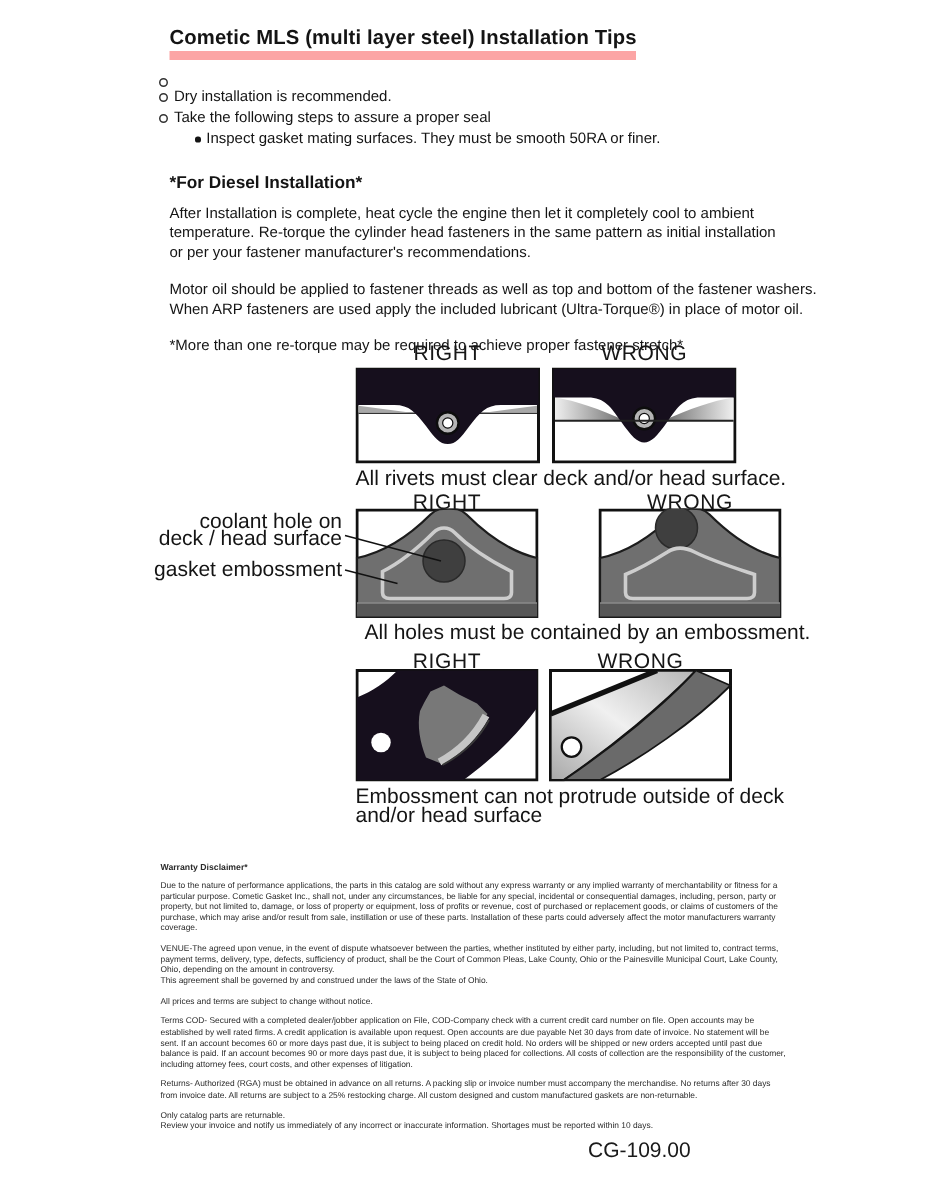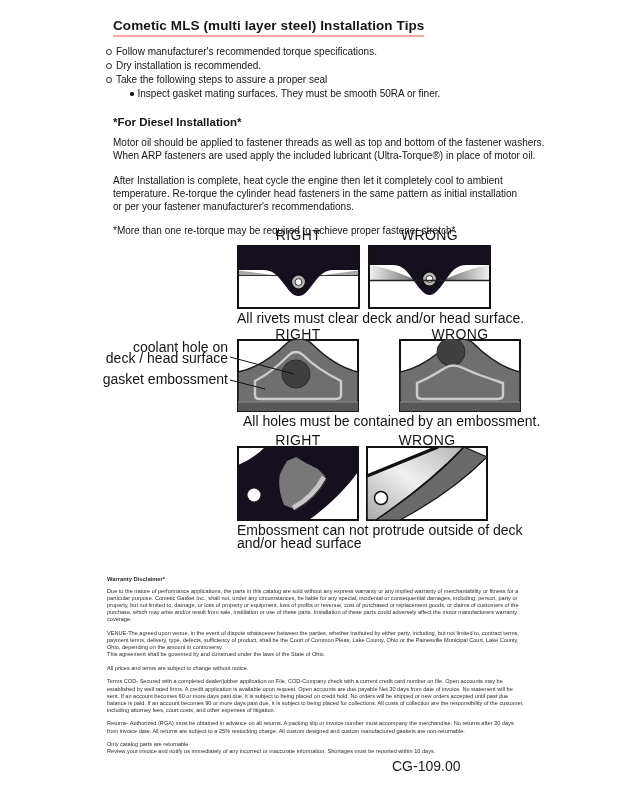--- a/index.html
+++ b/index.html
@@ -4,21 +4,21 @@
 <style>
   html,body{margin:0;padding:0;background:#ffffff;}
   .page{
     position:relative;width:618px;height:800px;background:#fff;overflow:hidden;
     font-family:"Liberation Sans","DejaVu Sans",sans-serif;color:#141414;
   }
   
   .header{position:absolute;left:106px;top:16px;width:460px;}
   .title{
     font-size:13.5px;font-weight:bold;margin:0 0 8px 7px;display:inline-block;
-    border-bottom:2px solid #fca5a5;padding-bottom:2px;letter-spacing:.1px;
+    border-bottom:6px solid #fca5a5;padding-bottom:2px;letter-spacing:.1px;
   }
   .bullets{list-style:none;margin:0;padding:0;font-size:10px;}
   .bullets li{display:flex;align-items:flex-start;line-height:14px;}
   .marker-o{
     width:4px;height:4px;border:1px solid #333;border-radius:50%;
     flex:0 0 auto;margin:4px 4px 0 0;background:#fff;
   }
   .subbullets{list-style:none;margin:0;padding:0 0 0 24px;font-size:10px;}
   .subbullets li{display:flex;align-items:flex-start;line-height:14px;}
   .marker-dot{
@@ -47,46 +47,45 @@
 </head>
 <body>
 
 <div class="page">
 
   <div class="header">
     <h1 class="title">Cometic MLS (multi layer steel) Installation Tips</h1>
     <ul class="bullets">
       <li>
           <span class="marker-o"></span>
-          <span>Follow manufacturer's recommended torque specifications.</span>
         </li>
       <li>
           <span class="marker-o"></span>
           <span>Dry installation is recommended.</span>
         </li>
       <li>
           <span class="marker-o"></span>
           <span>Take the following steps to assure a proper seal</span>
         </li>
     </ul>
     <ul class="subbullets">
       <li>
           <span class="marker-dot"></span>
           <span>Inspect gasket mating surfaces.  They must be smooth 50RA or finer.</span>
         </li>
     </ul>
   </div>
 
   <div class="diesel">
     <h2>*For Diesel Installation*</h2>
-    <p class="bodytext">Motor oil should be applied to fastener threads as well as top and bottom of the fastener washers.
-When ARP fasteners are used apply the included lubricant (Ultra-Torque®) in place of motor oil.</p>
     <p class="bodytext">After Installation is complete, heat cycle the engine then let it completely cool to ambient
 temperature. Re-torque the cylinder head fasteners in the same pattern as initial installation
 or per your fastener manufacturer's recommendations.</p>
+    <p class="bodytext">Motor oil should be applied to fastener threads as well as top and bottom of the fastener washers.
+When ARP fasteners are used apply the included lubricant (Ultra-Torque®) in place of motor oil.</p>
     <p class="note">*More than one re-torque may be required to achieve proper fastener stretch*</p>
   </div>
 
   <div class="diagrams">
 
     <div class="dg-label" style="left:237px;top:227px;width:123px;">RIGHT</div>
     <div class="dg-label" style="left:368px;top:227px;width:123px;">WRONG</div>
 
     <svg class="dg-box" style="left:237px;top:245px;" width="123" height="64" viewBox="0 0 123 64">
       <rect x="1" y="1" width="121" height="62" fill="#ffffff" stroke="#111111" stroke-width="2"></rect>

